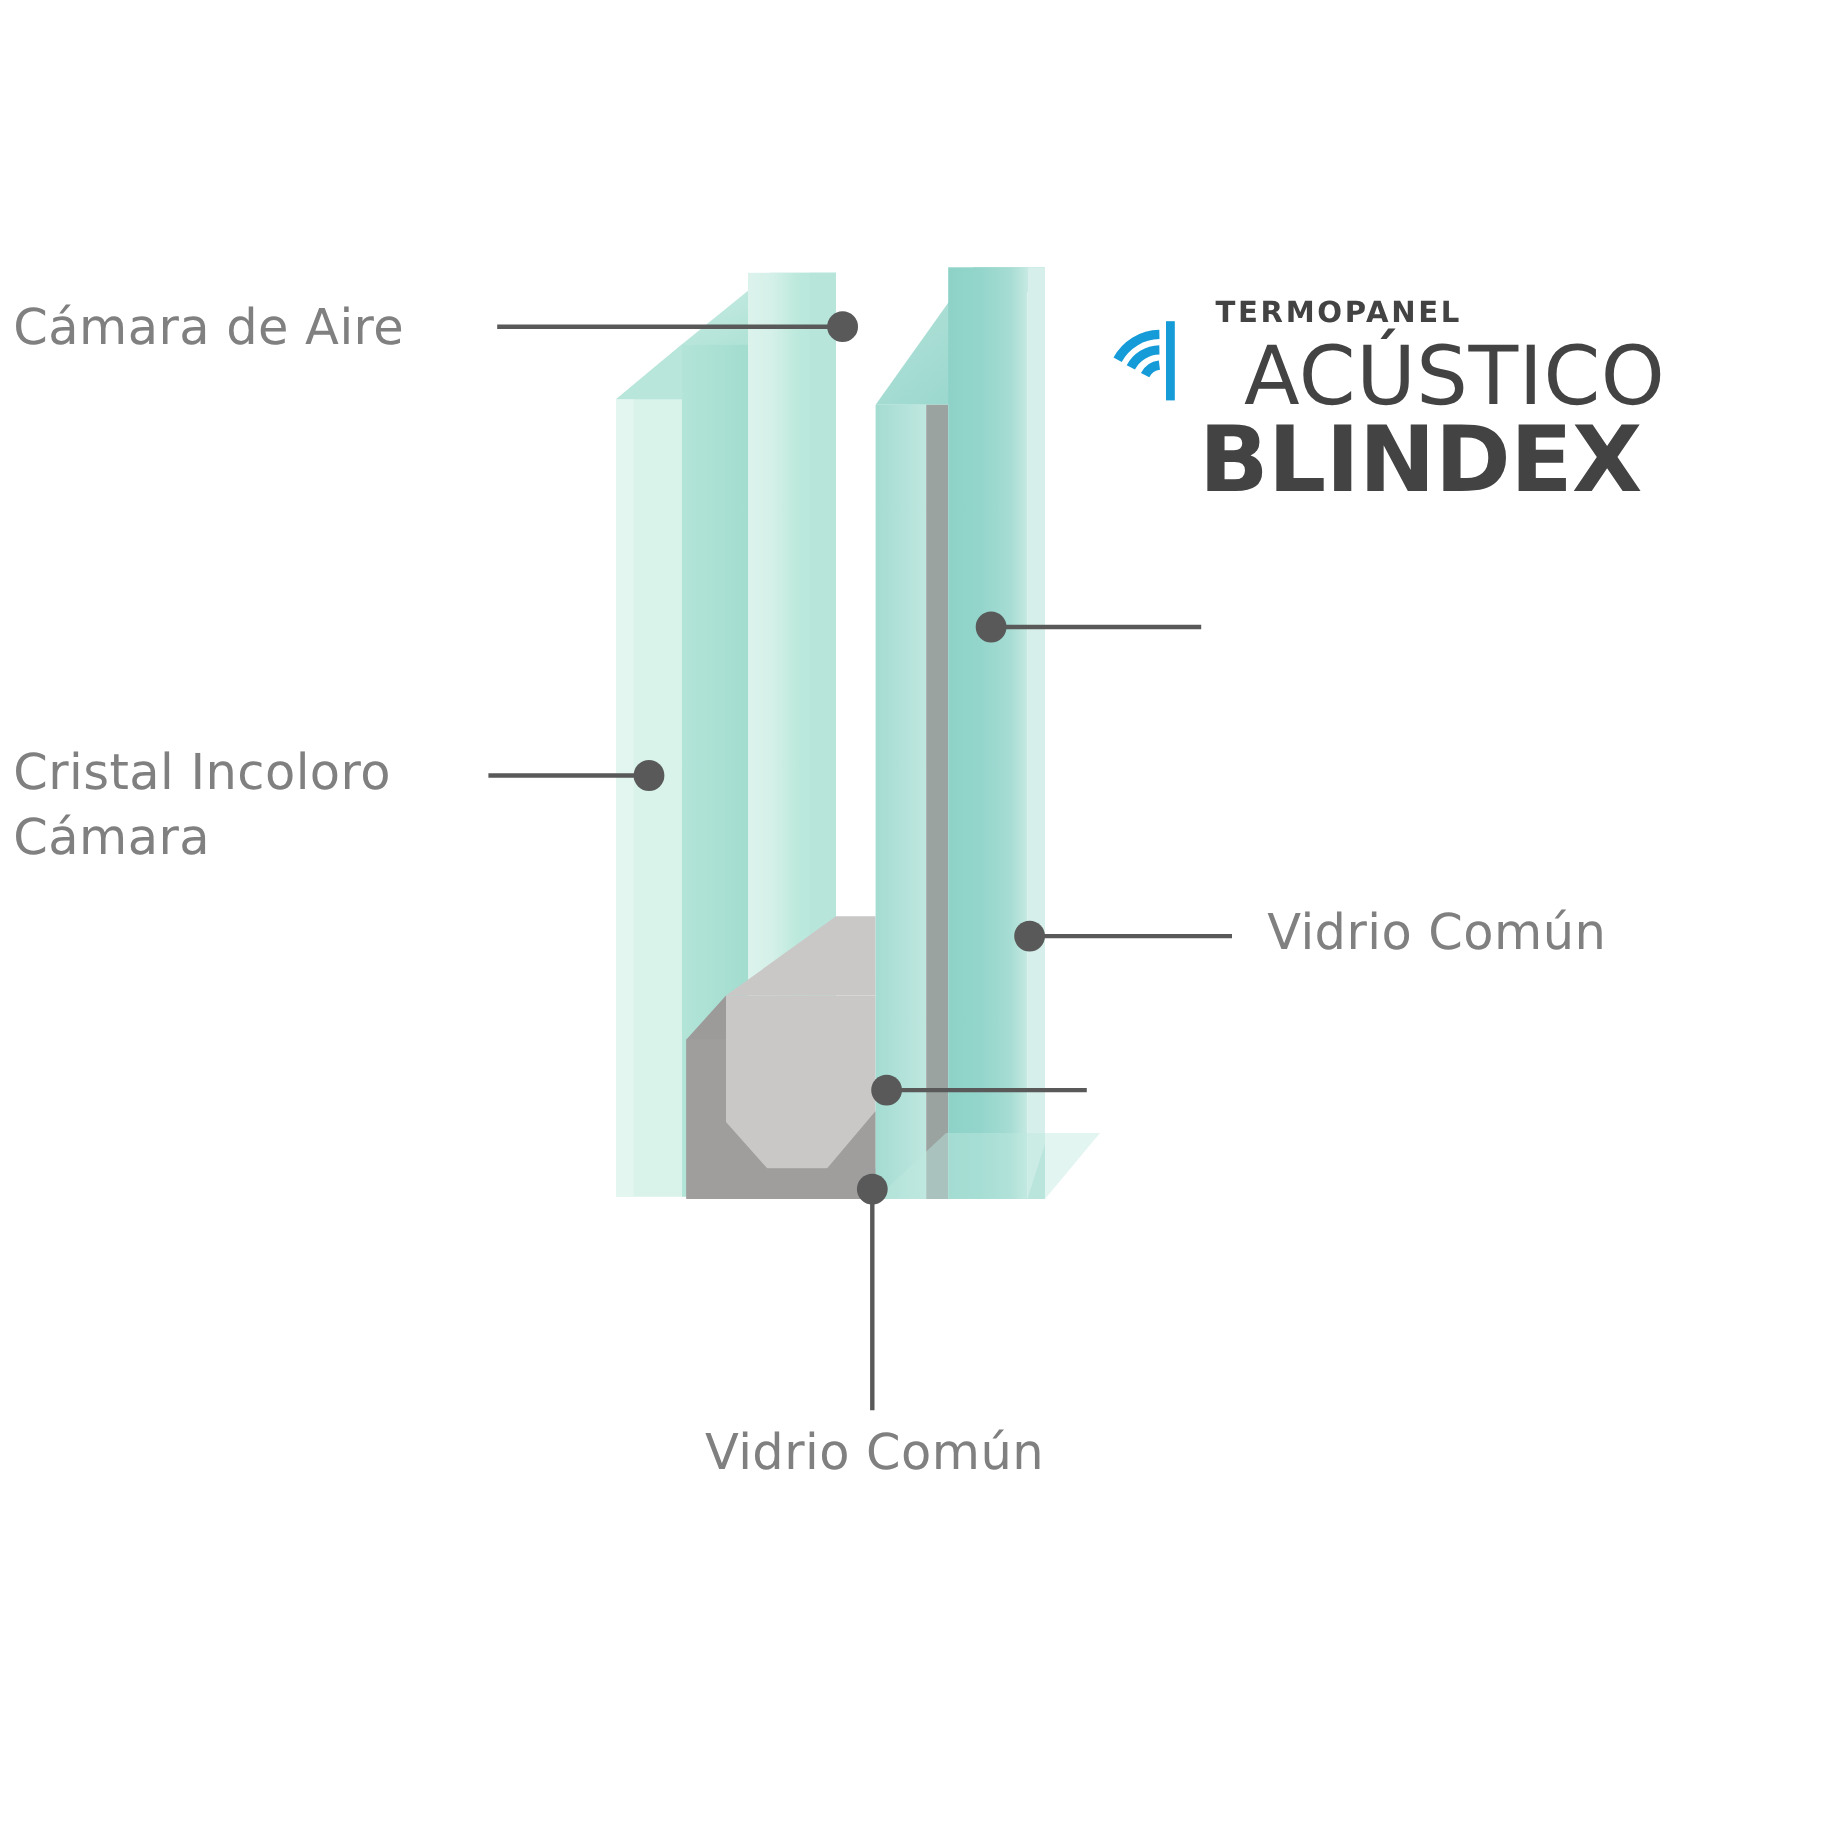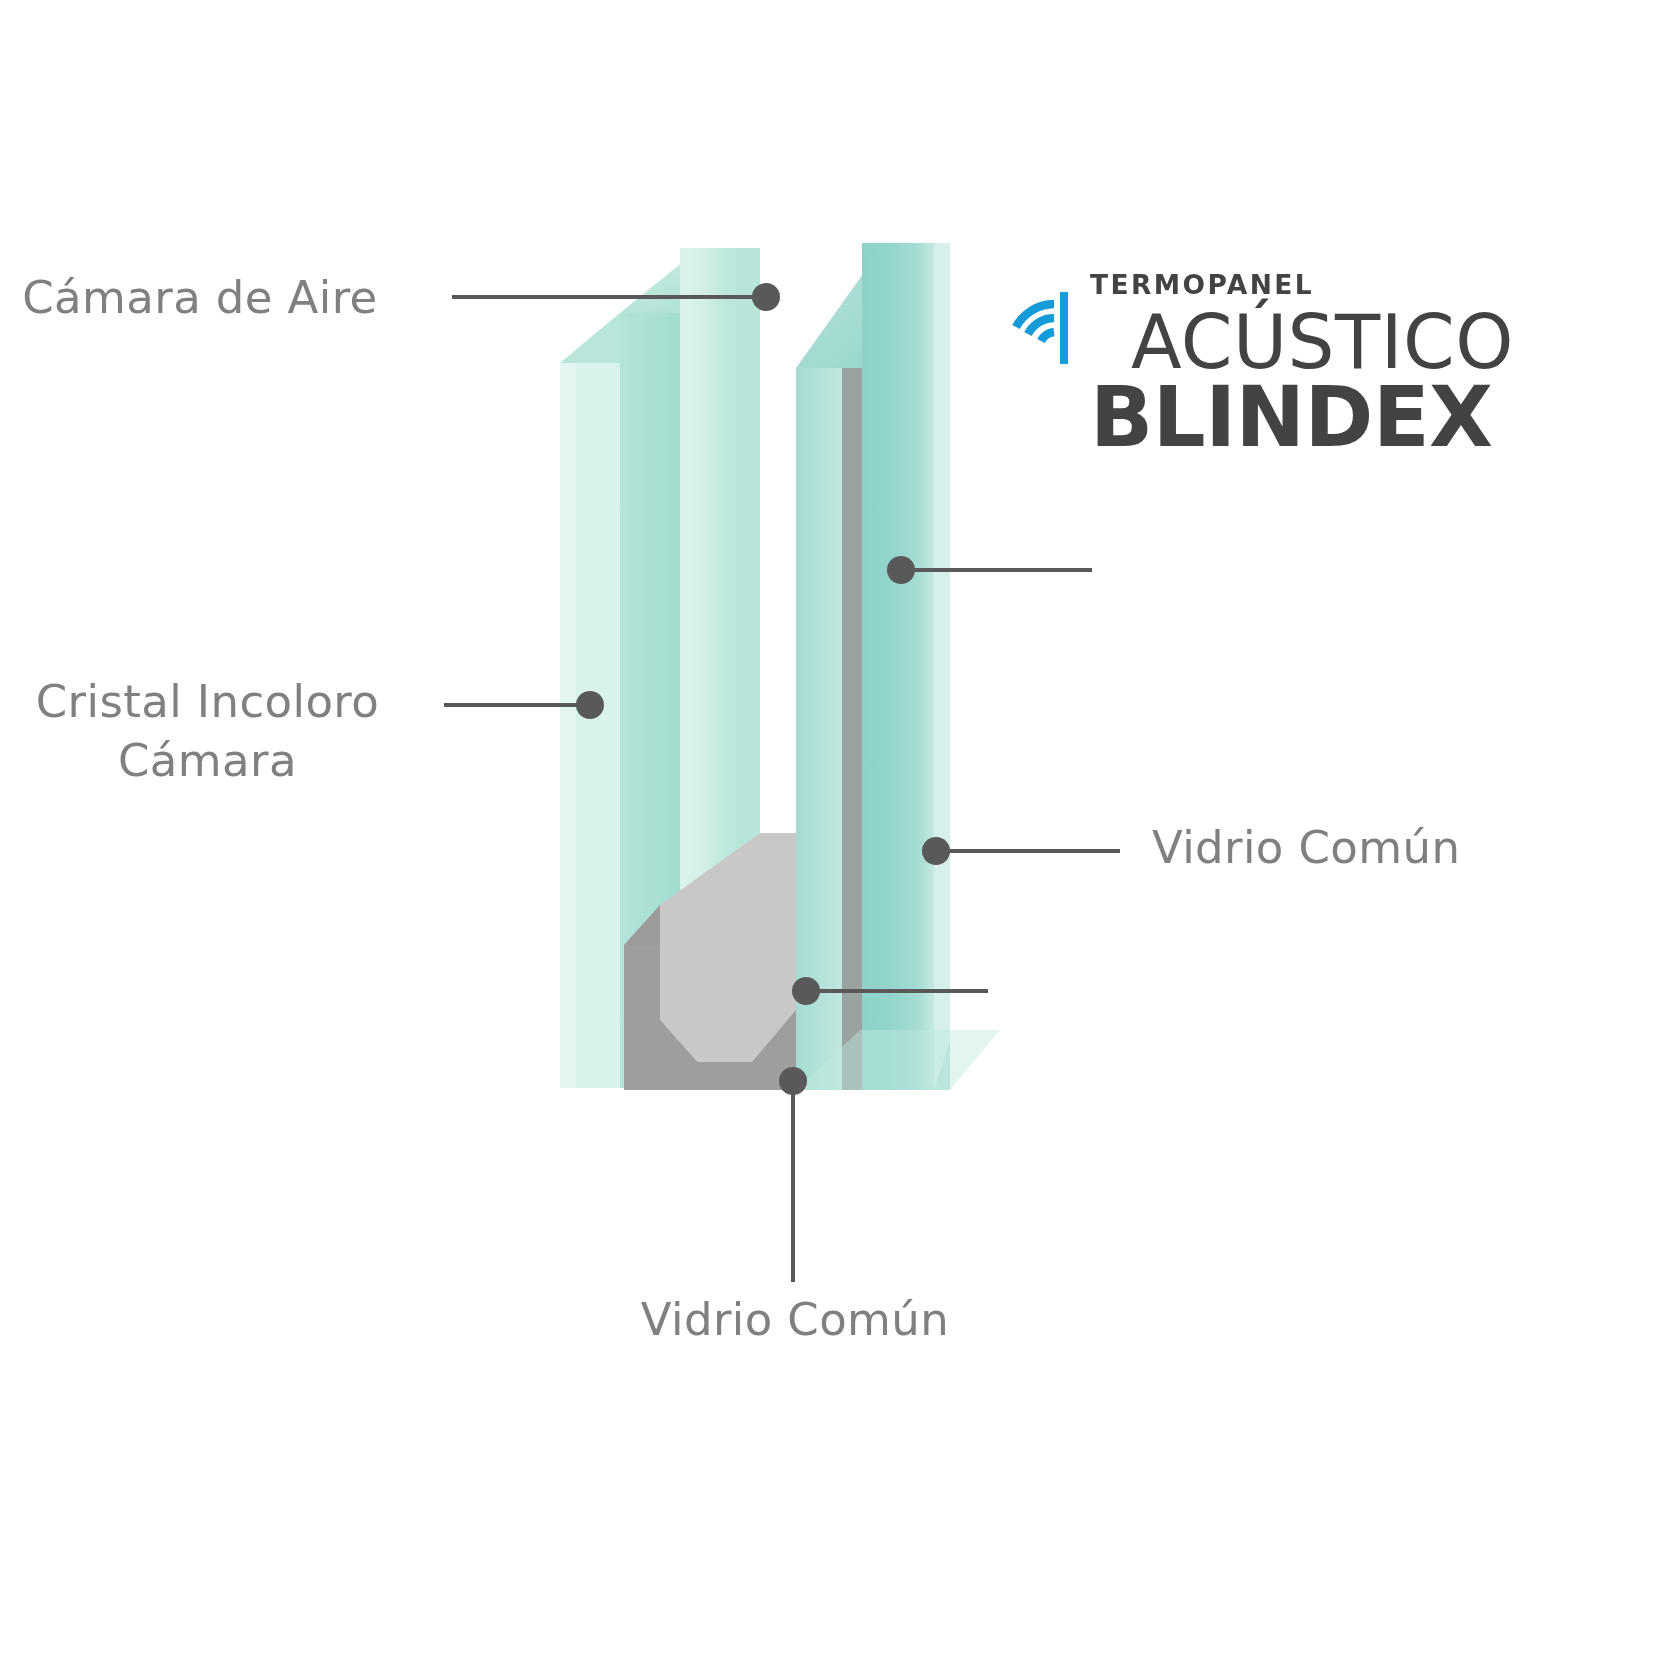--- a/index.html
+++ b/index.html
@@ -30,21 +30,21 @@
   
   .callout-label {
     position: absolute;
     color: #808080;
     font-size: 45px;
     font-weight: 400;
     line-height: 1.32;
     letter-spacing: 0.4px;
     white-space: pre;
   }
-  .callout-label.align-right { text-align: center; }
+  .callout-label.align-right { text-align: left; padding-left: 12px; }
   .callout-label.align-left  { text-align: left; }
   .callout-label.align-center{ text-align: center; }
 
   #label-camara-aire {
     left: 0px; top: 268px; width: 400px;
   }
   #label-cristal-incoloro {
     left: 0px; top: 672px; width: 415px;
   }
   #label-cristal-laminado {
@@ -80,21 +80,21 @@
     left: 96px;
     top: 0px;
     width: 424px;
   }
   #logo-termopanel {
     font-size: 26.5px;
     font-weight: 700;
     letter-spacing: 2.4px;
     color: #434343;
     line-height: 1;
-    margin: 0 0 5px 0;
+    margin: 0 0 5px 15px;
     font-family: "DejaVu Sans", "Liberation Sans", sans-serif;
   }
   #logo-blindex {
     font-size: 83px;
     font-weight: 700;
     letter-spacing: -0.5px;
     color: #434343;
     line-height: 0.92;
     margin: 0;
     font-family: "DejaVu Sans", "Liberation Sans", sans-serif;

